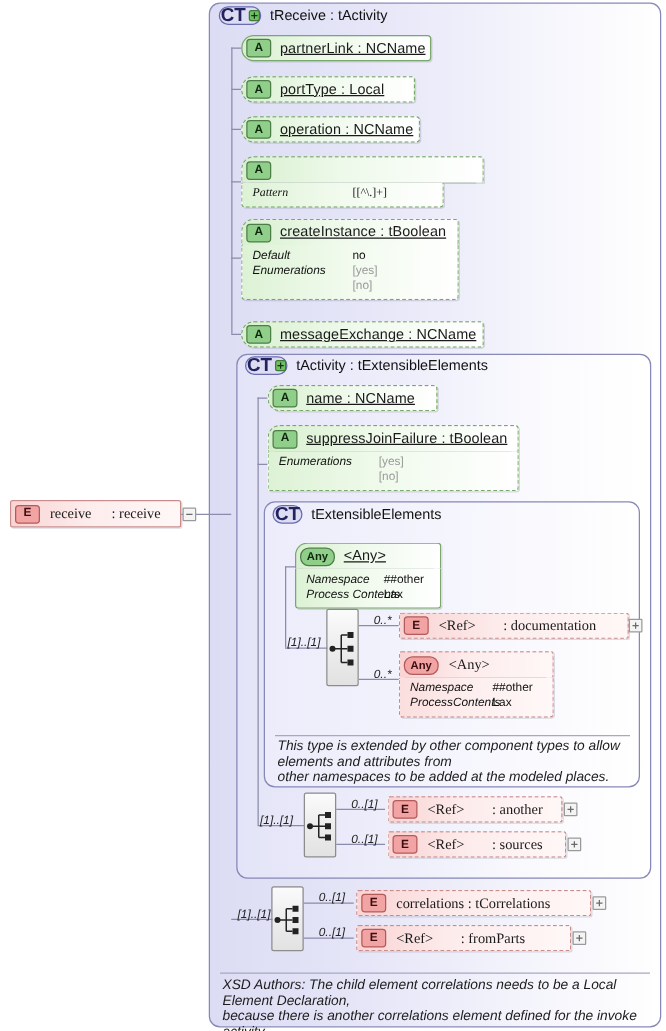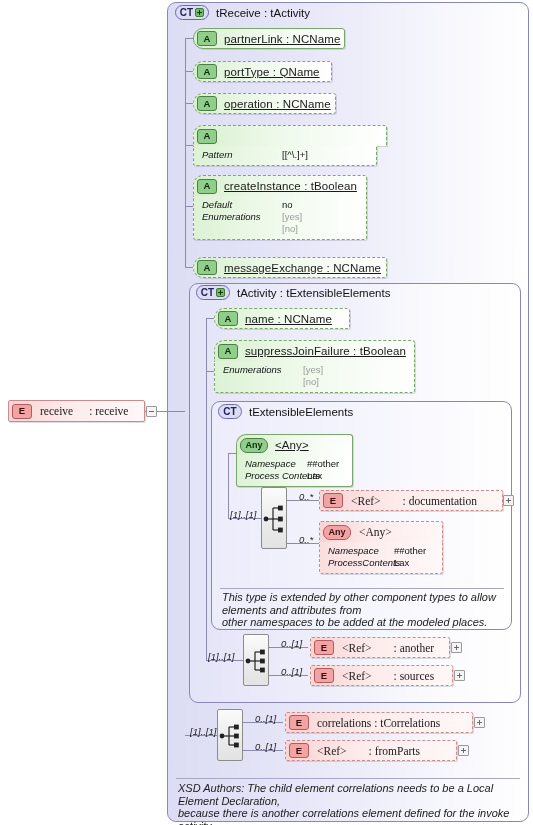--- a/index.html
+++ b/index.html
@@ -107,21 +107,21 @@
     display: flex;
     align-items: center;
     font-size: 11.5px;
     white-space: nowrap;
   }
   .ctbadge {
     width: 34px; height: 15px;
     border: 1px solid #6a6ab0; border-radius: 8px;
     background: #dcdcf2;
     display: flex; align-items: center; justify-content: center;
-    font-size: 10px; font-weight: bold; color: #22225e;
+    font-size: 15px; font-weight: bold; color: #22225e;
     gap: 2px;
   }
   .ctbadge.noplus { width: 24px; }
   .plusdot {
     width: 9px; height: 9px; border-radius: 2px;
     background: #6fbf63; border: 1px solid #3d7a36;
     position: relative;
   }
   .plusdot::before, .plusdot::after {
     content: ""; position: absolute; background: #16330f;
@@ -202,35 +202,35 @@
 
   <div class="line hline" style="left:185px; top:38px; width:8px;"></div>
   <div class="node attr" style="left:193px; top:28px; width:152px; height:21px;">
     <span class="badge badge-a">A</span>
     <span class="lbl">partnerLink : NCName</span>
   </div>
 
   <div class="line hline" style="left:185px; top:71px; width:8px;"></div>
   <div class="node attr optional" style="left:193px; top:61px; width:139px; height:21px;">
     <span class="badge badge-a">A</span>
-    <span class="lbl">portType : QName</span>
+    <span class="lbl">portType : Local</span>
   </div>
 
   <div class="line hline" style="left:185px; top:103px; width:8px;"></div>
   <div class="node attr optional" style="left:193px; top:93px; width:143px; height:21px;">
     <span class="badge badge-a">A</span>
     <span class="lbl">operation : NCName</span>
   </div>
 
   <div class="line hline" style="left:185px; top:145px; width:8px;"></div>
   <div class="node attr optional" style="left:193px; top:125px; width:194px; height:21px; border-bottom:none; border-radius:10px 3px 0 0;">
     <span class="badge badge-a">A</span>
   </div>
   <div class="seplite" style="left:199px; top:146px; width:182px;"></div>
-  <div class="facetbox optional" style="left:193px; top:146px; width:184px;">
+  <div class="facetbox optional" style="left:193px; top:146px; width:162px;font-family:Liberation Serif, serif;">
     <div class="facetrow">
       <span class="fkey">Pattern</span>
       <span class="fval">[[^\.]+]</span>
     </div>
   </div>
 
   <div class="line hline" style="left:185px; top:206px; width:8px;"></div>
   <div class="node attr optional" style="left:193px; top:175px; width:174px; height:21px; border-bottom:none; border-radius:10px 3px 0 0;">
     <span class="badge badge-a">A</span>
     <span class="lbl">createInstance : tBoolean</span>

